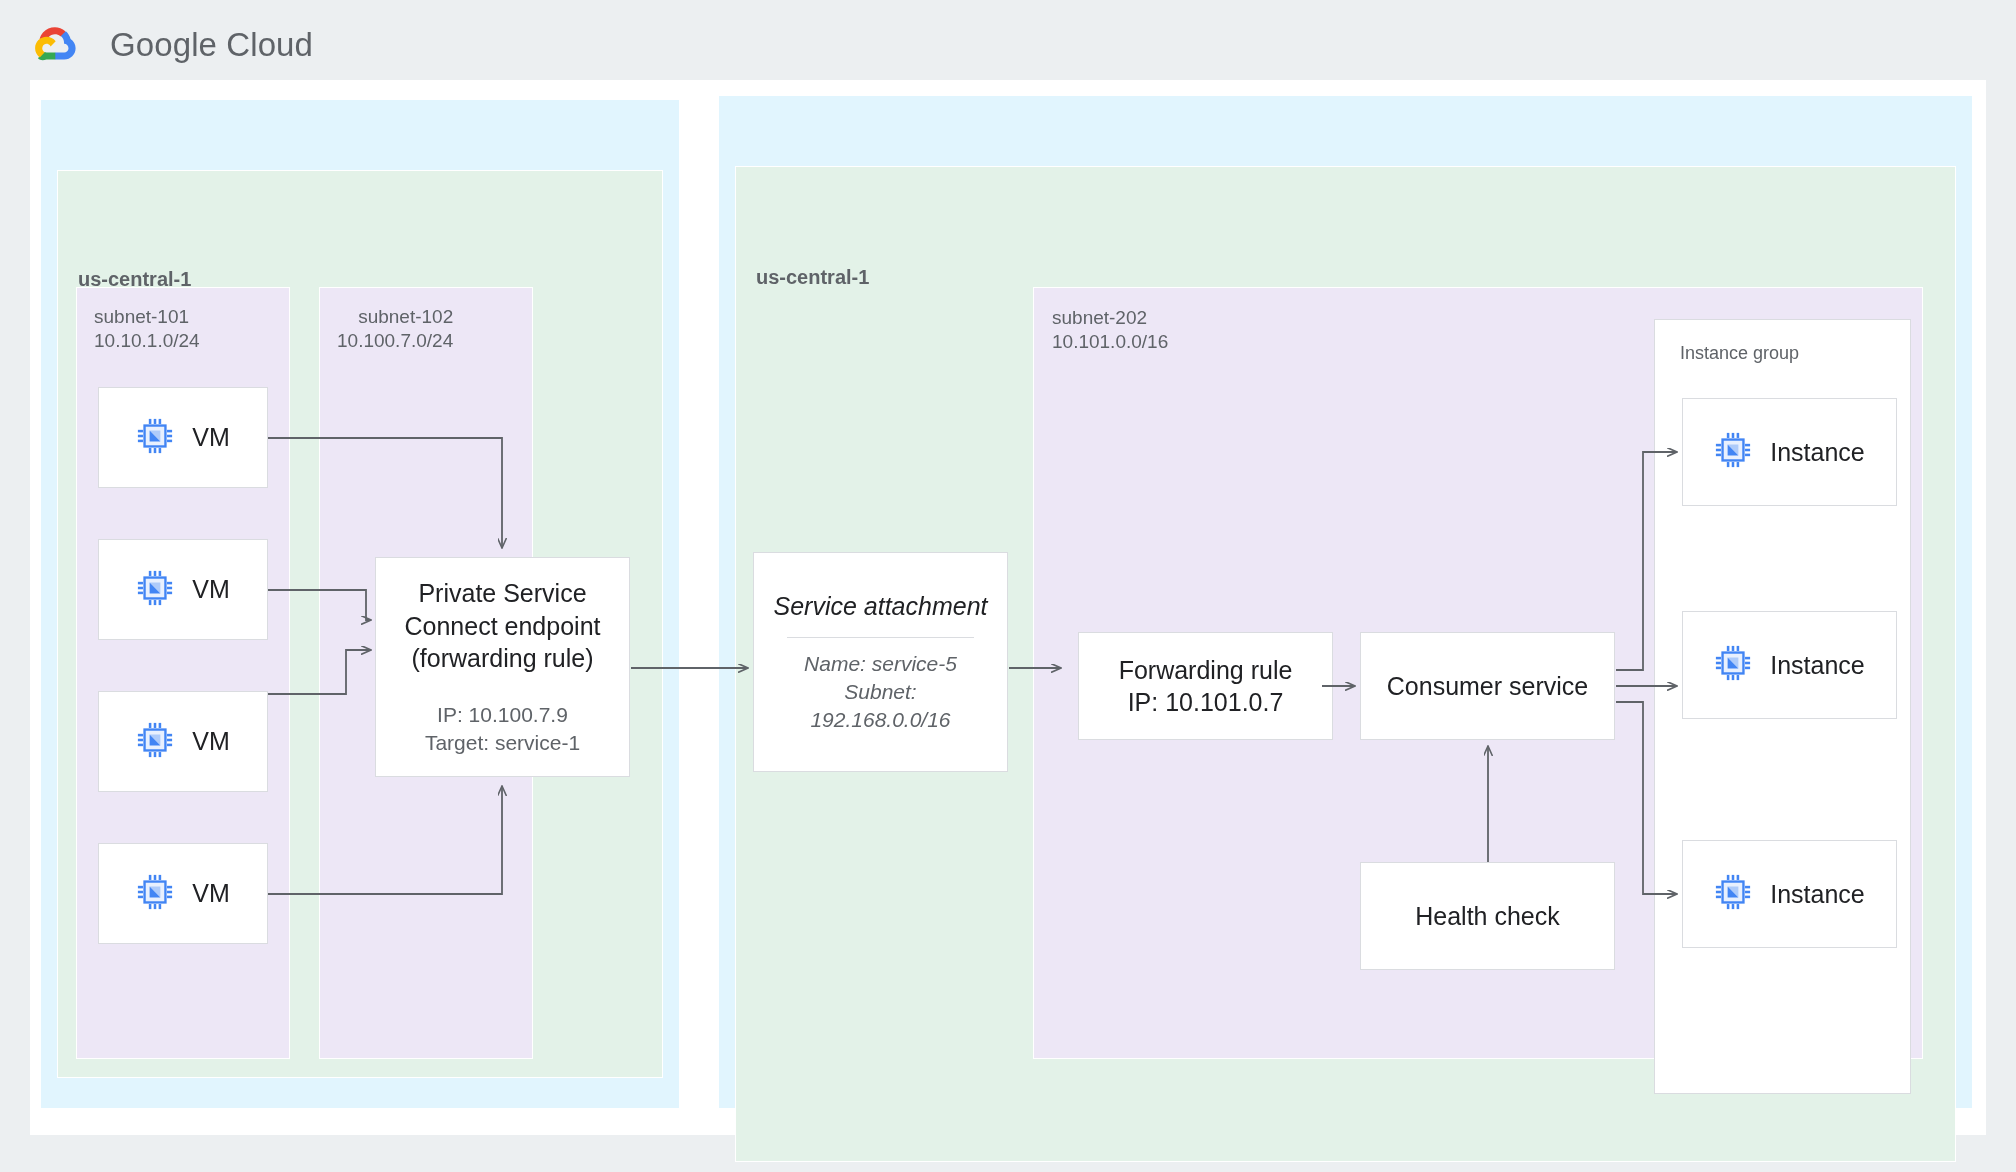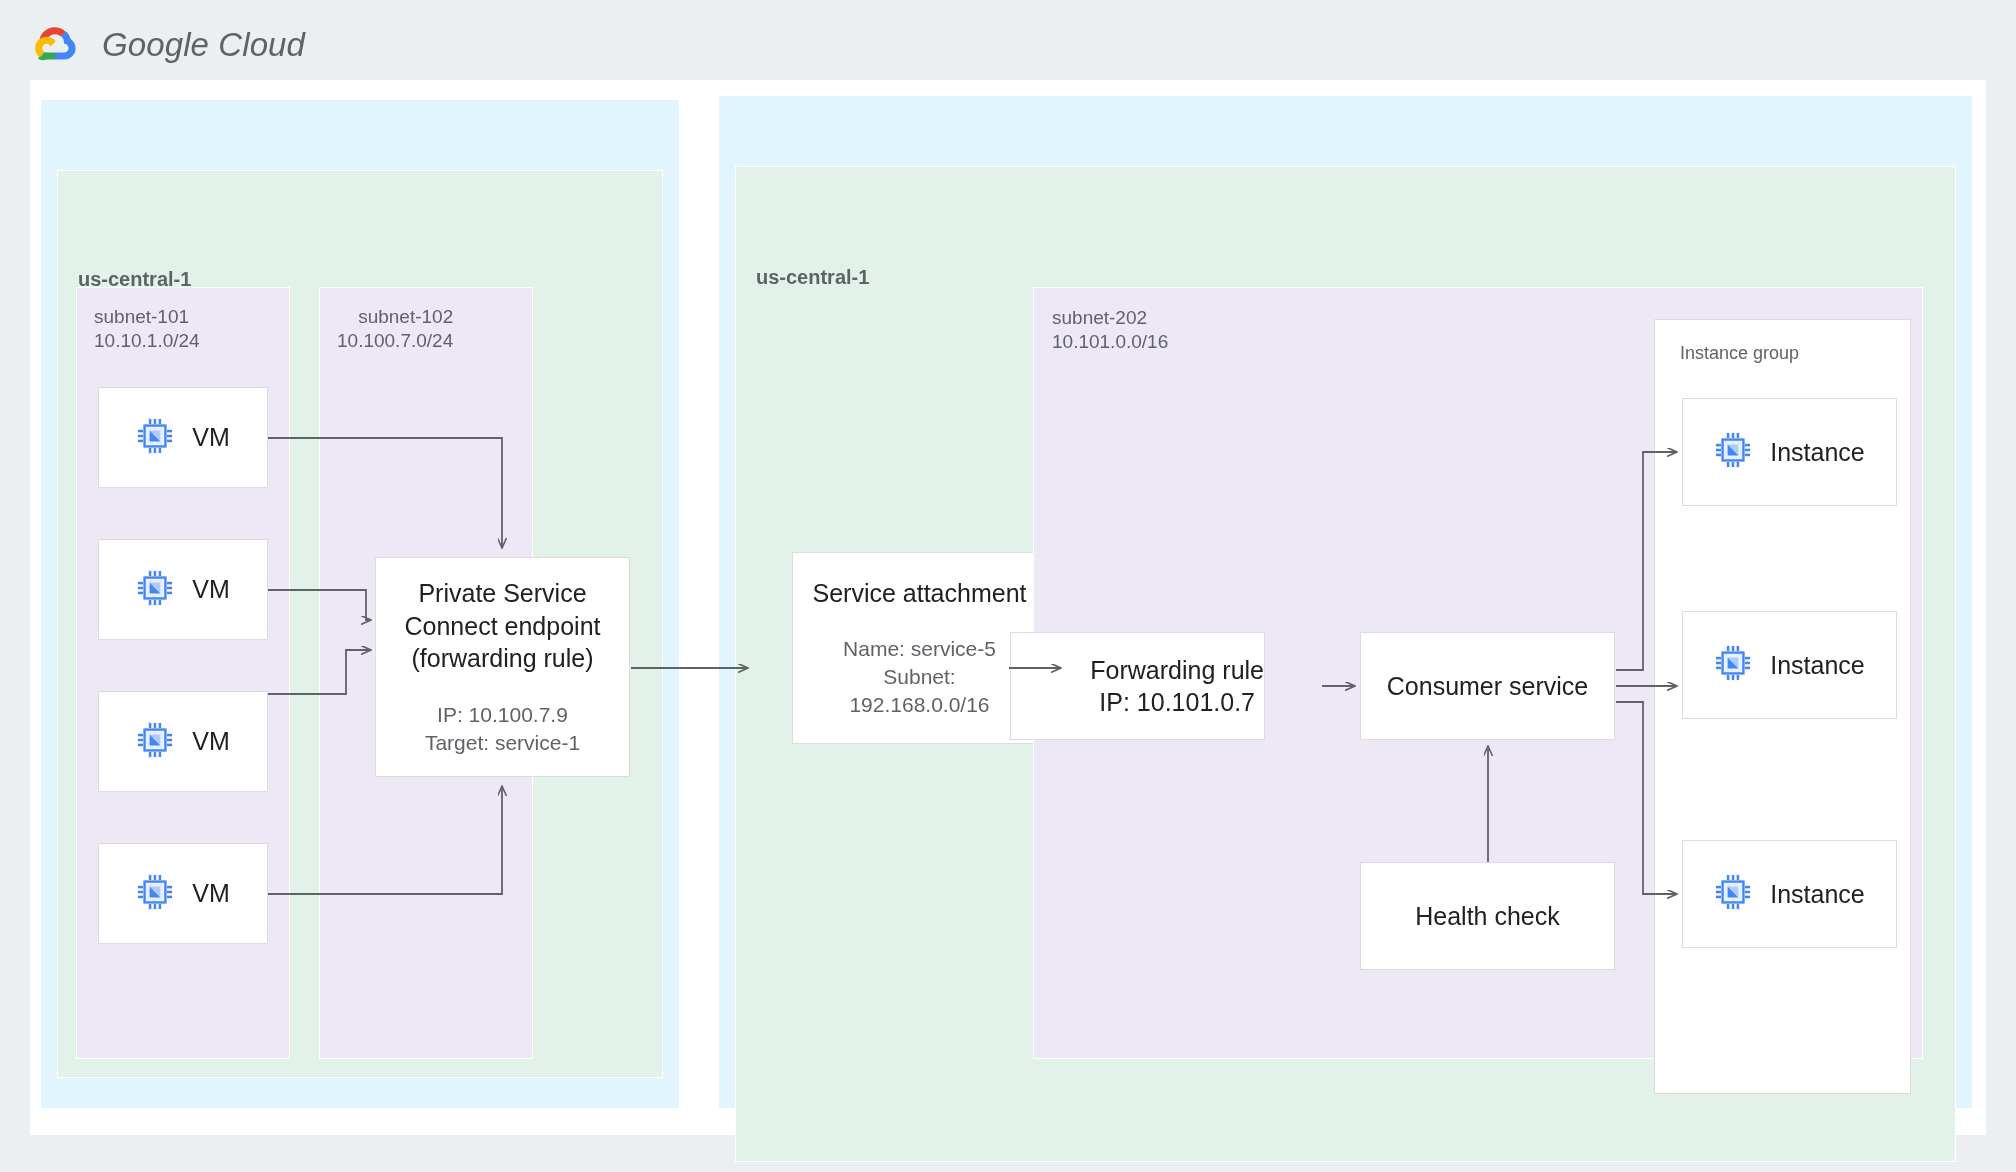--- a/index.html
+++ b/index.html
@@ -7,21 +7,21 @@
     width:2016px;height:1172px;
     background:#eceff1;
     font-family:"Liberation Sans", sans-serif;
     position:relative;
     overflow:hidden;
   }
 
   
   #brand{
     position:absolute; left:30px; top:22px;
-    display:flex; align-items:center; gap:20px;font-style:italic;
+    display:flex; align-items:center; gap:28px;
   }
   #brand .logo{ width:52px; height:46px; }
   #brand .wordmark{
     font-size:33px; color:#5f6368; letter-spacing:0.1px;
     white-space:nowrap;
   }
   #brand .wordmark .g{ color:#5f6368; }
 
   
   #canvas{
@@ -277,33 +277,33 @@
         <rect x="2.6" y="10.0" width="3.6" height="4.0" fill="#4285f4"></rect>
         <rect x="17.8" y="10.0" width="3.6" height="4.0" fill="#4285f4"></rect>
       </svg>
     </span>
     <span>Producer VPC</span>
   </div>
 
   <div class="abs region" style="left:705px; top:86px; width:1221px; height:996px;"></div>
   <div class="region-label" style="left:726px; top:186px;">us-central-1</div>
 
-  <div class="abs card" style="left:762px; top:472px; width:255px; height:192px;">
+  <div class="abs card" style="left:723px; top:472px; width:255px; height:220px;font-style:italic;">
     <span class="ctitle">Service attachment</span>
     <span class="rule"></span>
     <span class="cmeta">Name: service-5
 Subnet:
 192.168.0.0/16</span>
   </div>
 
   <div class="abs subnet" style="left:1003px; top:207px; width:890px; height:772px;"></div>
   <div class="subnet-label" style="left:1022px; top:226px;">subnet-202
 10.101.0.0/16</div>
 
-  <div class="abs plaincard" style="left:980px; top:552px; width:255px; height:108px;justify-content:flex-end;">
+  <div class="abs plaincard" style="left:1048px; top:552px; width:255px; height:108px;">
     <span>Forwarding rule
 IP: 10.101.0.7</span>
   </div>
 
   <div class="abs plaincard" style="left:1330px; top:552px; width:255px; height:108px;">
     <span>Consumer service</span>
   </div>
 
   <div class="abs plaincard" style="left:1330px; top:782px; width:255px; height:108px;justify-content:center;">
     <span>Health check</span>

